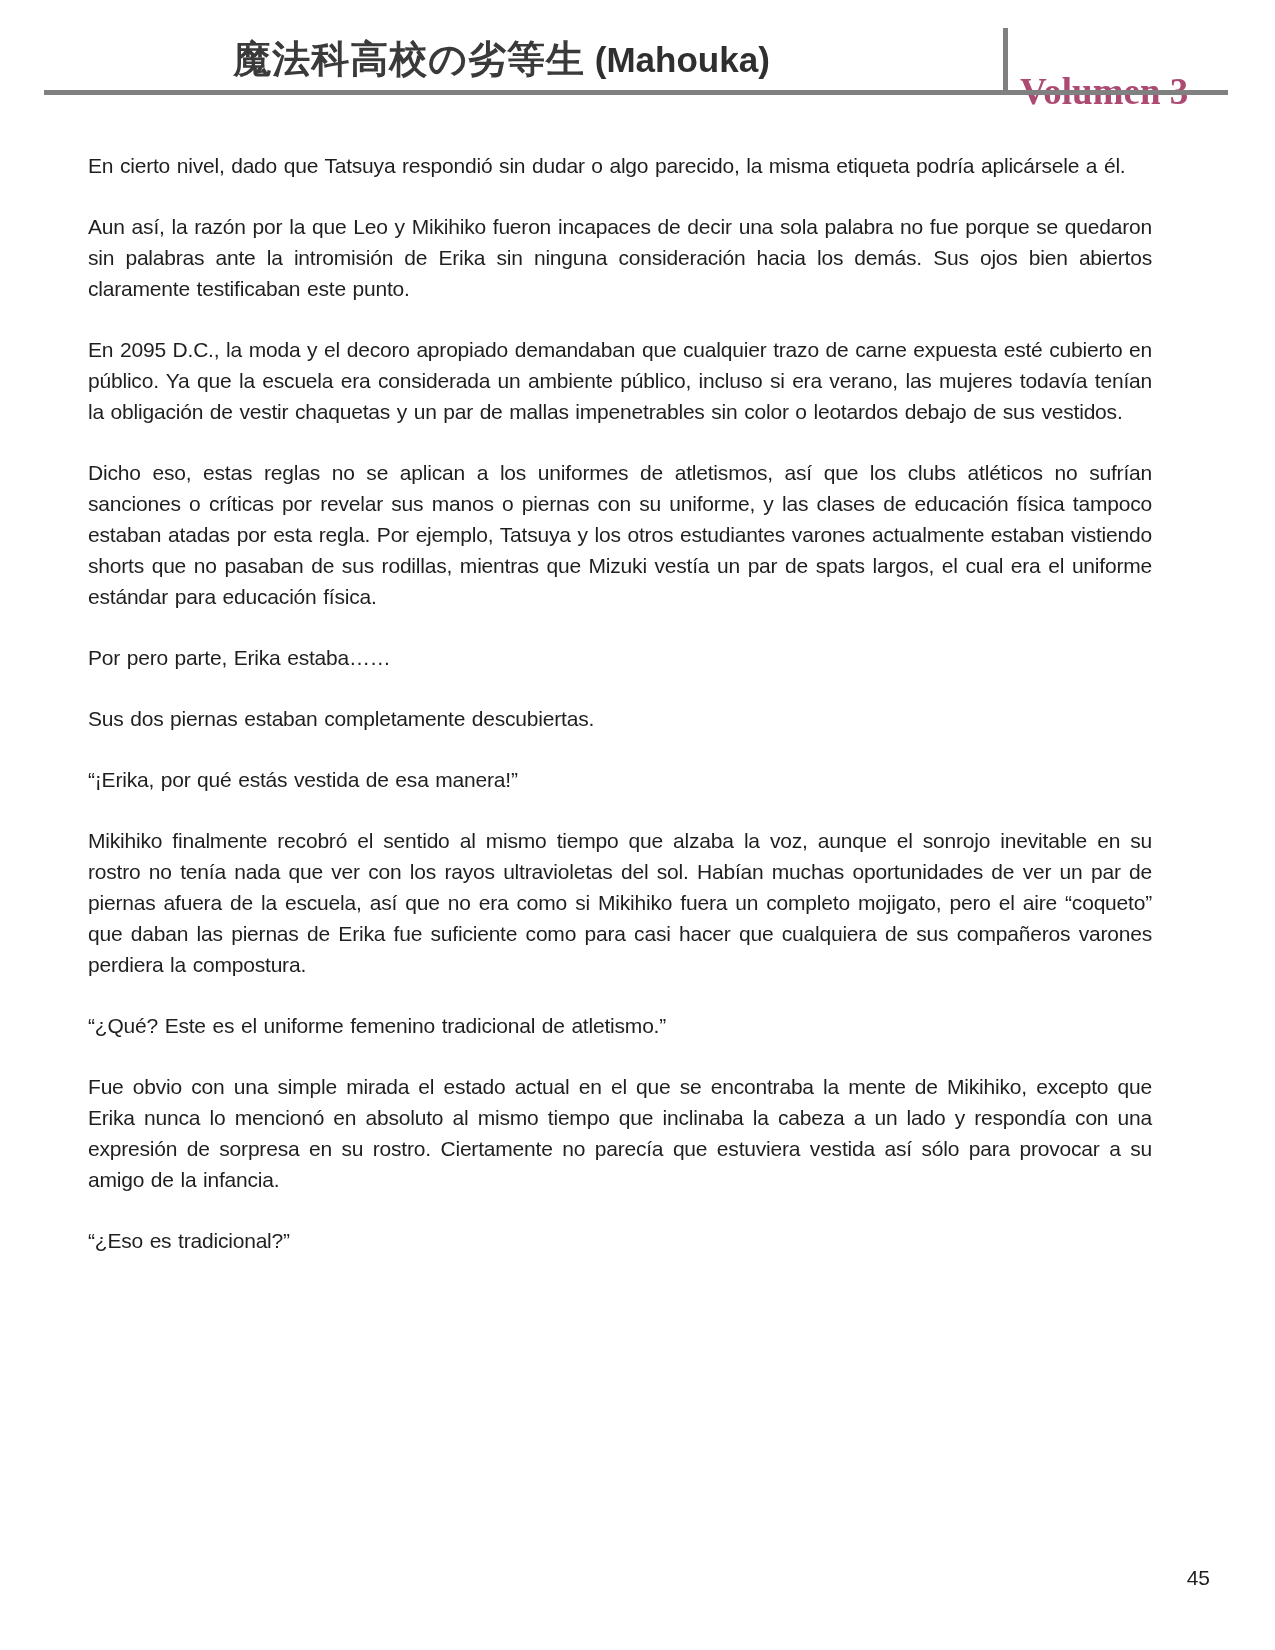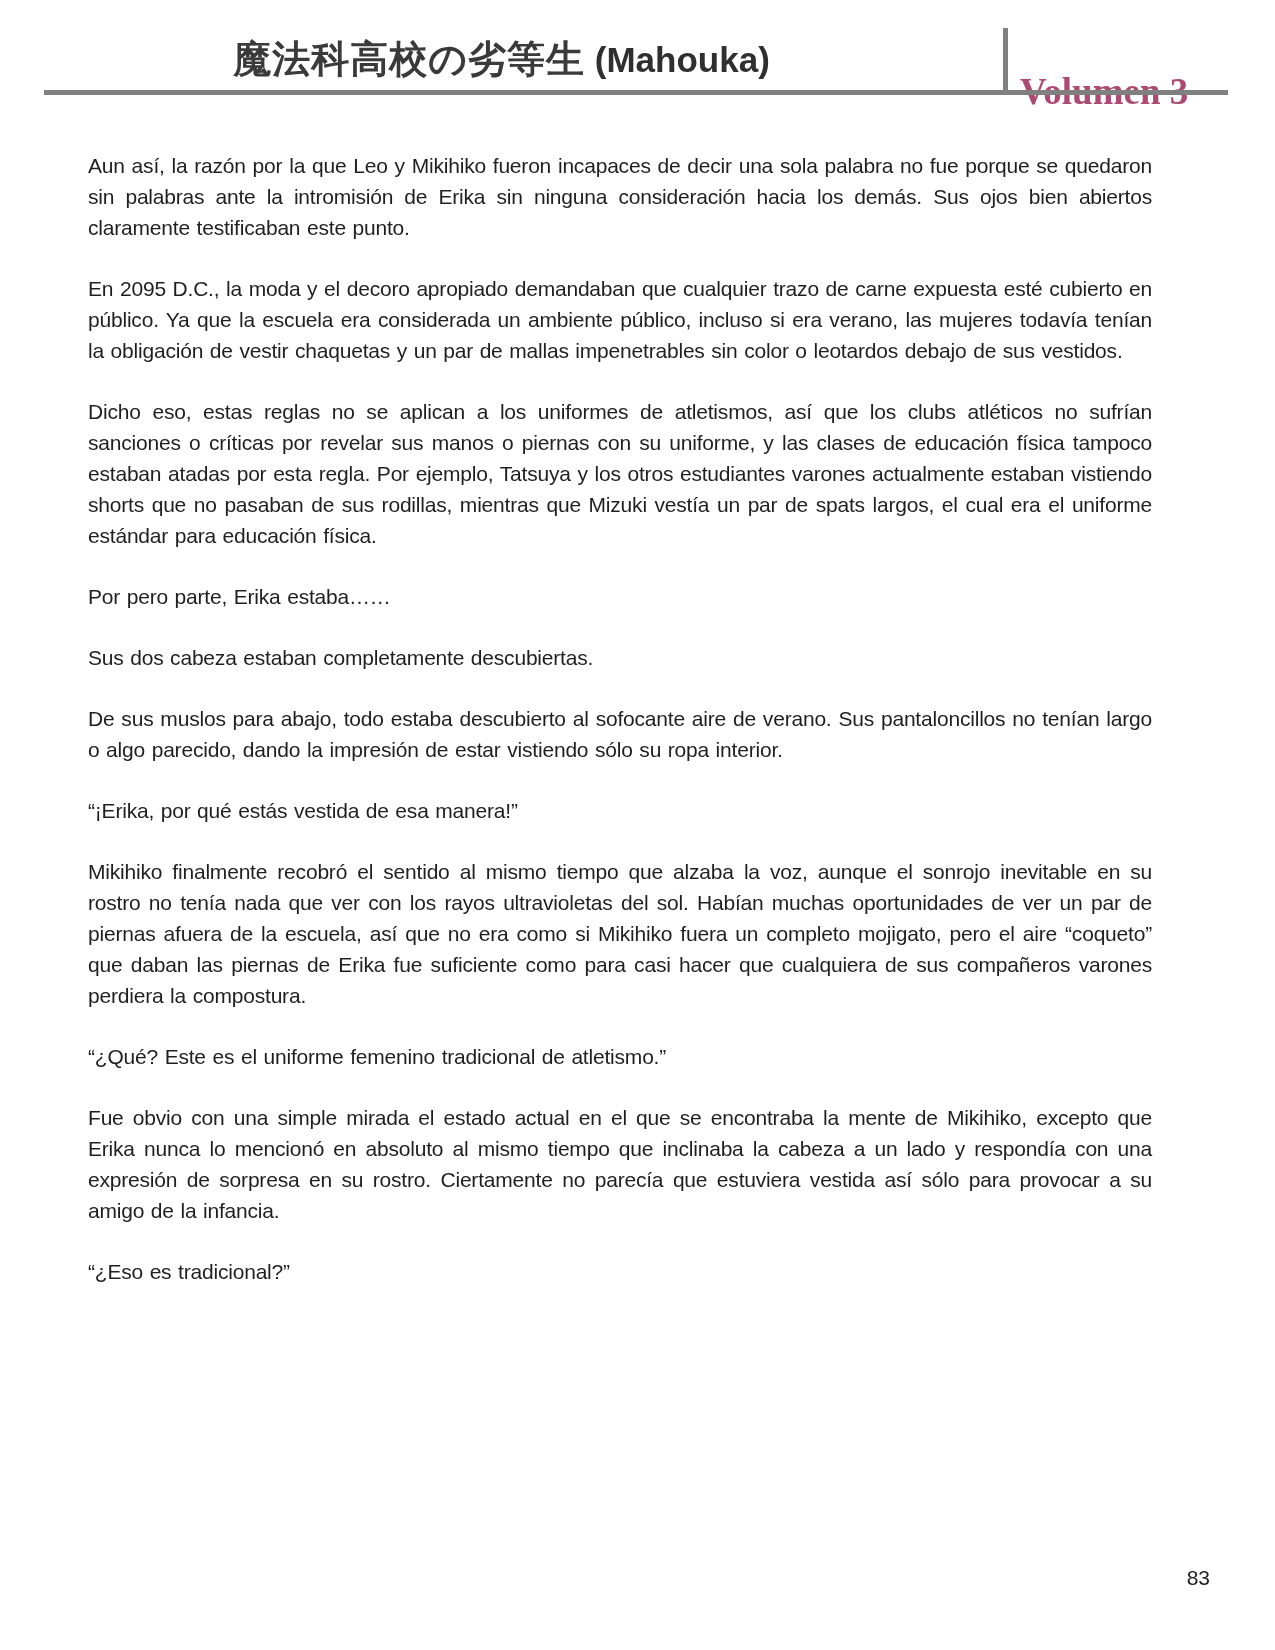--- a/index.html
+++ b/index.html
@@ -92,28 +92,28 @@
   </div>
 
   <div class="header-vbar" style="background: rgb(128, 128, 128);"></div>
 
   <div class="volume-label" style="color: rgb(173, 74, 116); margin-top: 34px;">Volumen 3</div>
 
   <div class="header-rule" style="background: rgb(128, 128, 128);"></div>
 
   <div class="content" id="paragraphs">
 
+  <p class="para">En cierto nivel, dado que Tatsuya respondió sin dudar o algo parecido, la misma etiqueta podría aplicársele a él.</p>
       <p class="para">Aun así, la razón por la que Leo y Mikihiko fueron incapaces de decir una sola palabra no fue porque se quedaron sin palabras ante la intromisión de Erika sin ninguna consideración hacia los demás. Sus ojos bien abiertos claramente testificaban este punto.</p>
       <p class="para">En 2095 D.C., la moda y el decoro apropiado demandaban que cualquier trazo de carne expuesta esté cubierto en público. Ya que la escuela era considerada un ambiente público, incluso si era verano, las mujeres todavía tenían la obligación de vestir chaquetas y un par de mallas impenetrables sin color o leotardos debajo de sus vestidos.</p>
       <p class="para">Dicho eso, estas reglas no se aplican a los uniformes de atletismos, así que los clubs atléticos no sufrían sanciones o críticas por revelar sus manos o piernas con su uniforme, y las clases de educación física tampoco estaban atadas por esta regla. Por ejemplo, Tatsuya y los otros estudiantes varones actualmente estaban vistiendo shorts que no pasaban de sus rodillas, mientras que Mizuki vestía un par de spats largos, el cual era el uniforme estándar para educación física.</p>
       <p class="para">Por pero parte, Erika estaba……</p>
-      <p class="para">Sus dos cabeza estaban completamente descubiertas.</p>
-      <p class="para">De sus muslos para abajo, todo estaba descubierto al sofocante aire de verano. Sus pantaloncillos no tenían largo o algo parecido, dando la impresión de estar vistiendo sólo su ropa interior.</p>
+      <p class="para">Sus dos piernas estaban completamente descubiertas.</p>
       <p class="para">“¡Erika, por qué estás vestida de esa manera!”</p>
       <p class="para">Mikihiko finalmente recobró el sentido al mismo tiempo que alzaba la voz, aunque el sonrojo inevitable en su rostro no tenía nada que ver con los rayos ultravioletas del sol. Habían muchas oportunidades de ver un par de piernas afuera de la escuela, así que no era como si Mikihiko fuera un completo mojigato, pero el aire “coqueto” que daban las piernas de Erika fue suficiente como para casi hacer que cualquiera de sus compañeros varones perdiera la compostura.</p>
       <p class="para">“¿Qué? Este es el uniforme femenino tradicional de atletismo.”</p>
       <p class="para">Fue obvio con una simple mirada el estado actual en el que se encontraba la mente de Mikihiko, excepto que Erika nunca lo mencionó en absoluto al mismo tiempo que inclinaba la cabeza a un lado y respondía con una expresión de sorpresa en su rostro. Ciertamente no parecía que estuviera vestida así sólo para provocar a su amigo de la infancia.</p>
       <p class="para">“¿Eso es tradicional?”</p>
     </div>
 
-  <div class="page-number">83</div>
+  <div class="page-number">45</div>
 
 </div>
 
 </body></html>

